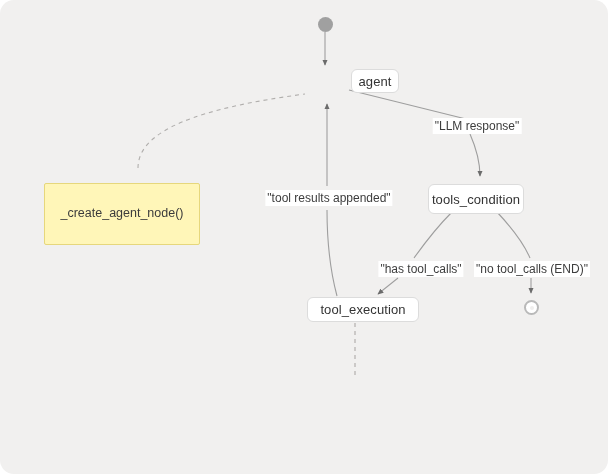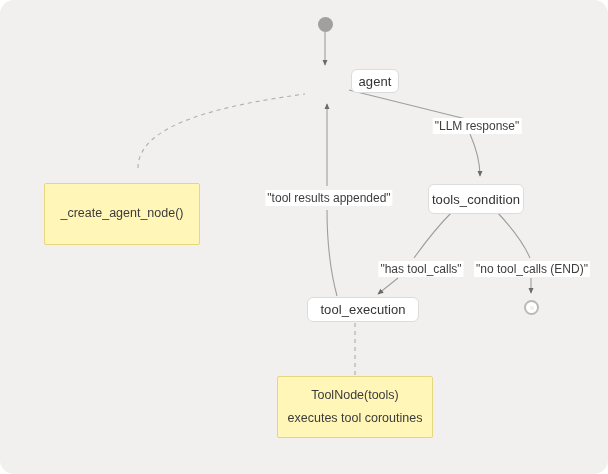--- a/index.html
+++ b/index.html
@@ -135,24 +135,20 @@
   <div class="node" style="left:307px; top:297px; width:112px; height:25px;">
     <span>tool_execution</span>
   </div>
 
   <div class="terminal end-ring" style="left:524px; top:300px;"></div>
 
   <div class="note" style="left:44px; top:168px; width:156px; height:62px;margin-top:15px;">
     <span>_create_agent_node()</span>
   </div>
 
-  <div class="note" style="left:277px; top:376px; width:156px; height:62px;">
-    <span>ToolNode(tools)</span>
-    <span>executes tool coroutines</span>
-  </div>
 
   <div class="edge-label" style="left:477px; top:118px;">"LLM response"</div>
 
   <div class="edge-label" style="left:329px; top:190px;">"tool results appended"</div>
 
   <div class="edge-label" style="left:421px; top:261px;">"has tool_calls"</div>
 
   <div class="edge-label" style="left:532px; top:261px;">"no tool_calls (END)"</div>
 
 </div>

